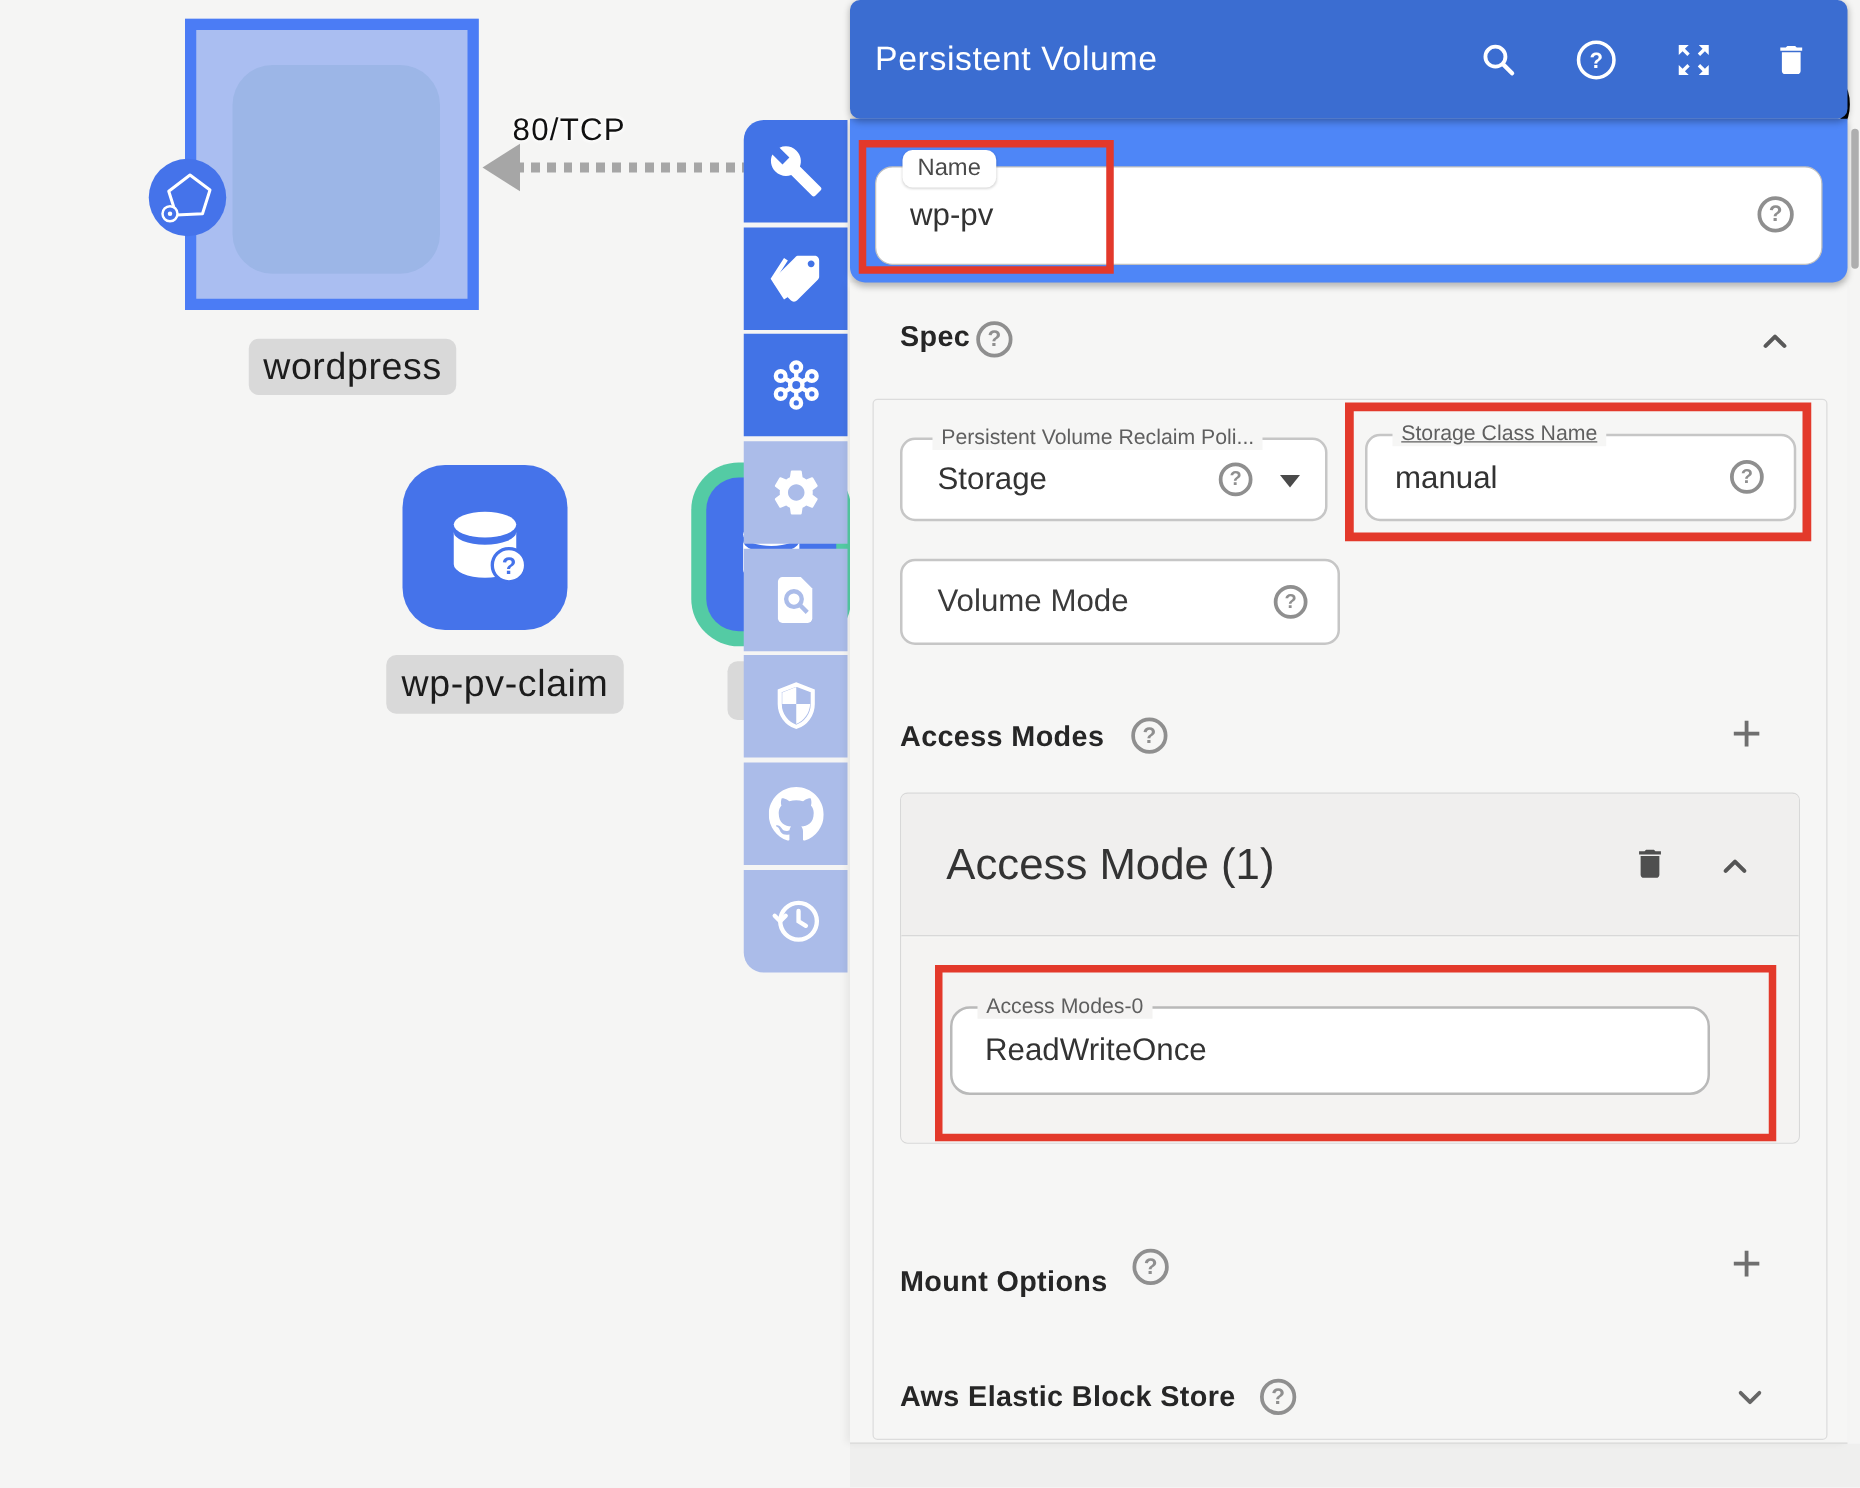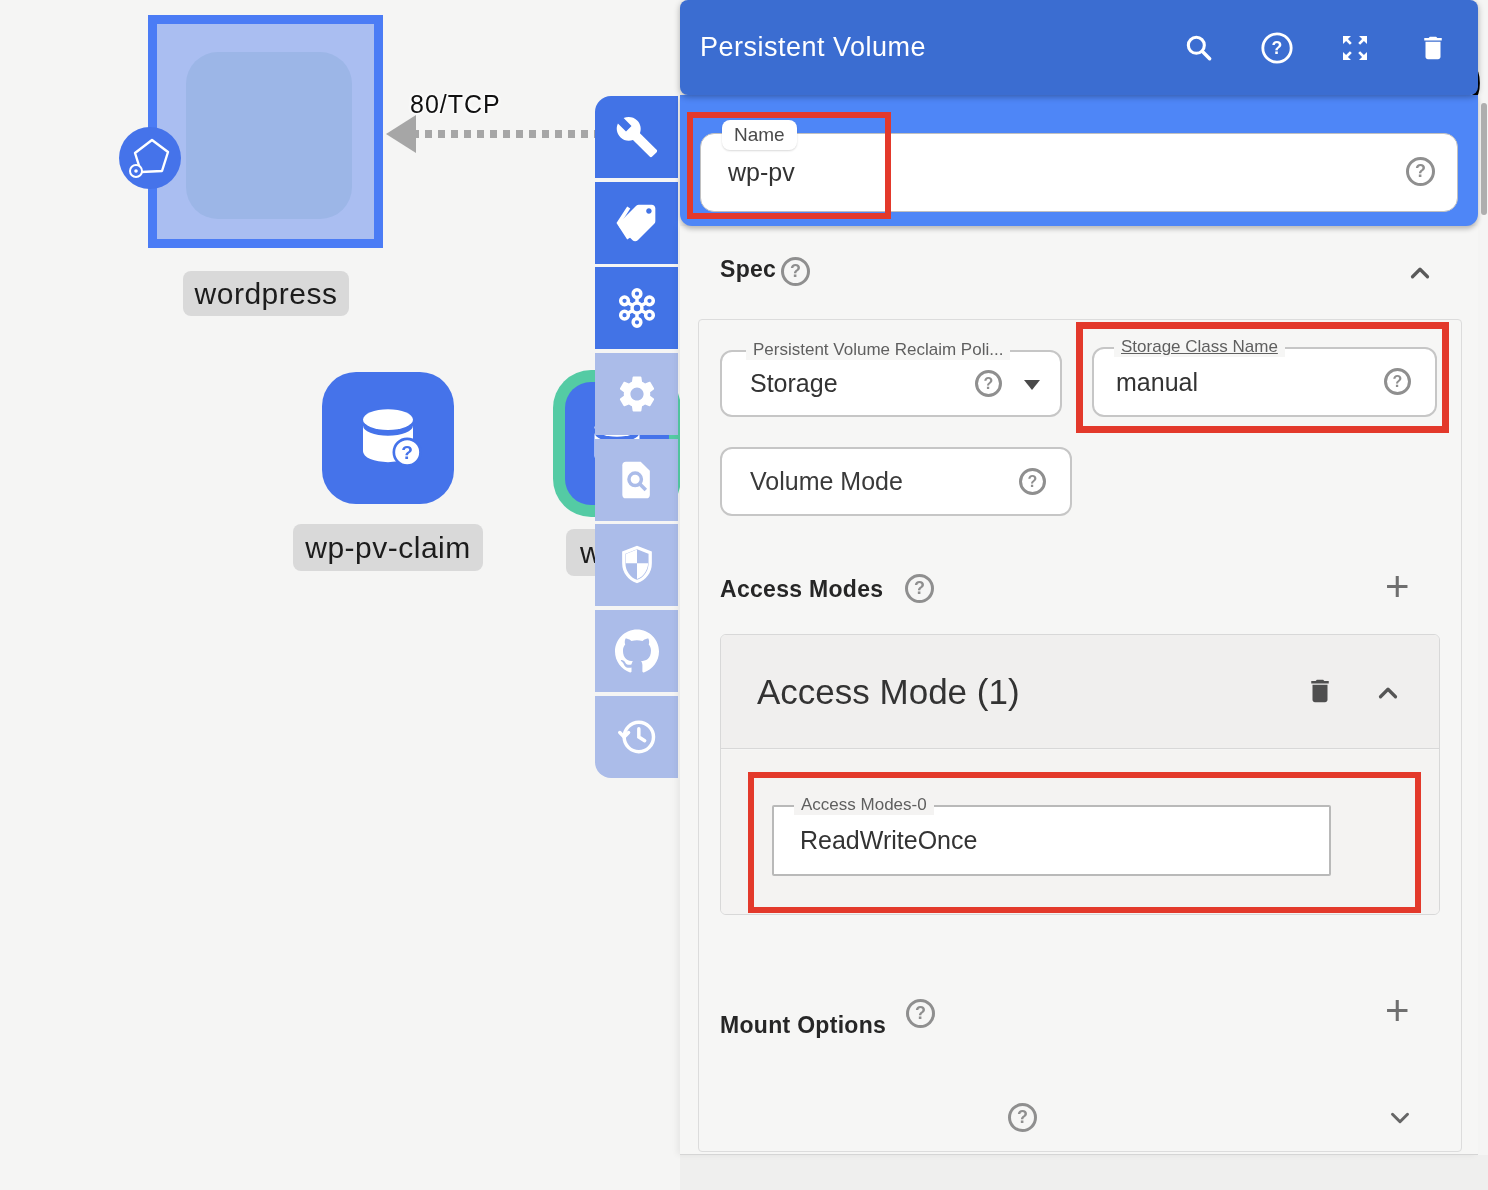--- a/index.html
+++ b/index.html
@@ -9,21 +9,21 @@
   .abs { position:absolute; }
 
   
   .wp-node { left:148px; top:15px; width:235px; height:233px;
              border:9px solid #4b7cf5; background:#aabef1; z-index:10; }
   .wp-inner { left:186px; top:52px; width:166px; height:167px; border-radius:32px;
               background:#9cb6e7; z-index:11; }
   .pod-badge { left:119px; top:127px; width:62px; height:62px; border-radius:50%;
                background:#4573ea; z-index:12; display:flex; align-items:center; justify-content:center; }
   .node-label { background:#d9d9d9; border-radius:8px; color:#1c1c1c; font-size:30px;
-                display:flex; align-items:center; justify-content:center; z-index:12; letter-spacing:.5px; }
+                display:flex; align-items:center; justify-content:center; z-index:12; letter-spacing:.5px;margin-left:16px; }
   .lbl-wordpress { left:183px; top:271px; width:166px; height:45px; }
   .lbl-pvc { left:293px; top:524px; width:190px; height:47px; }
   .lbl-pv { left:566px; top:529px; width:92px; height:47px; justify-content:flex-start; padding-left:14px; z-index:12; }
 
   .edge-dashes { left:412px; top:130px; width:186px; height:8px; z-index:9;
      background:repeating-linear-gradient(90deg,#a6a6a6 0 7px,transparent 7px 13px); }
   .edge-arrow { left:386px; top:115px; width:0; height:0; z-index:9;
      border-top:19px solid transparent; border-bottom:19px solid transparent; border-right:30px solid #a6a6a6; }
   .edge-label { left:410px; top:90px; font-size:25px; color:#111; z-index:9; letter-spacing:1px;
      text-shadow:0 0 3px #fff,0 0 3px #fff,0 0 5px #fff,0 0 5px #fff; }
@@ -88,21 +88,21 @@
   .caret { position:absolute; right:20px; top:28px; width:0; height:0;
       border-left:8px solid transparent; border-right:8px solid transparent; border-top:10px solid #4a4a4a; }
 
   .am-card { left:720px; top:634px; width:720px; height:281px; border:1px solid #d8d8d8;
       border-radius:6px; overflow:hidden; z-index:39; }
   .am-head { position:absolute; left:0; top:0; width:100%; height:114px; background:#f0efee;
       border-bottom:1px solid #d8d8d8; }
   .am-title { position:absolute; left:36px; top:0; height:114px; display:flex; align-items:center;
       font-size:35px; color:#333; }
   .am-body { position:absolute; left:0; top:115px; width:100%; height:166px; background:#f4f3f2; }
-  .f-access0 { left:760px; top:805px; width:559px; height:71px; border-radius:2px; border:2px solid #b9b9b9;margin-left:12px; }
+  .f-access0 { left:760px; top:805px; width:608px; height:71px; border-radius:16px; border:2px solid #b9b9b9; }
   .f-access0 .flabel { background:#f4f3f2; left:20px; }
 
   .red-box { position:absolute; border:6px solid #e3392b; z-index:50; pointer-events:none; }
   .rb-name { left:687px; top:112px; width:204px; height:107px; }
   .rb-storage { left:1076px; top:322px; width:373px; height:111px; border-width:7px; }
   .rb-access { left:748px; top:772px; width:673px; height:141px; }
 
   .scroll-thumb { left:1481px; top:103px; width:6px; height:112px; background:#aeaeae;
       border-radius:3px; z-index:45; }
 </style>
@@ -294,20 +294,21 @@
 
   <div class="ofield f-access0">
     <span class="flabel">Access Modes-0</span>
     <span class="fvalue" style="left:26px;">ReadWriteOnce</span>
   </div>
 
   <div class="abs sec-heading" style="left:720px; top:1012px;">Mount Options</div>
   <div class="qm" style="left:906px; top:999px;">?</div>
   <span class="plus-btn" style="left:1385px; top:996px;">+</span>
 
+  <div class="abs sec-heading" style="left:720px; top:1104px;">Aws Elastic Block Store</div>
   <div class="qm" style="left:1008px; top:1103px;">?</div>
   <svg class="chev" style="left:1385px; top:1103px;" viewBox="0 0 24 24">
     <polyline points="6,9 12,15 18,9" fill="none" stroke="#666" stroke-width="2.4" stroke-linecap="round" stroke-linejoin="round"></polyline>
   </svg>
 
   <div class="red-box rb-name"></div>
   <div class="red-box rb-storage"></div>
   <div class="red-box rb-access"></div>
 
   <div class="abs scroll-thumb"></div>

